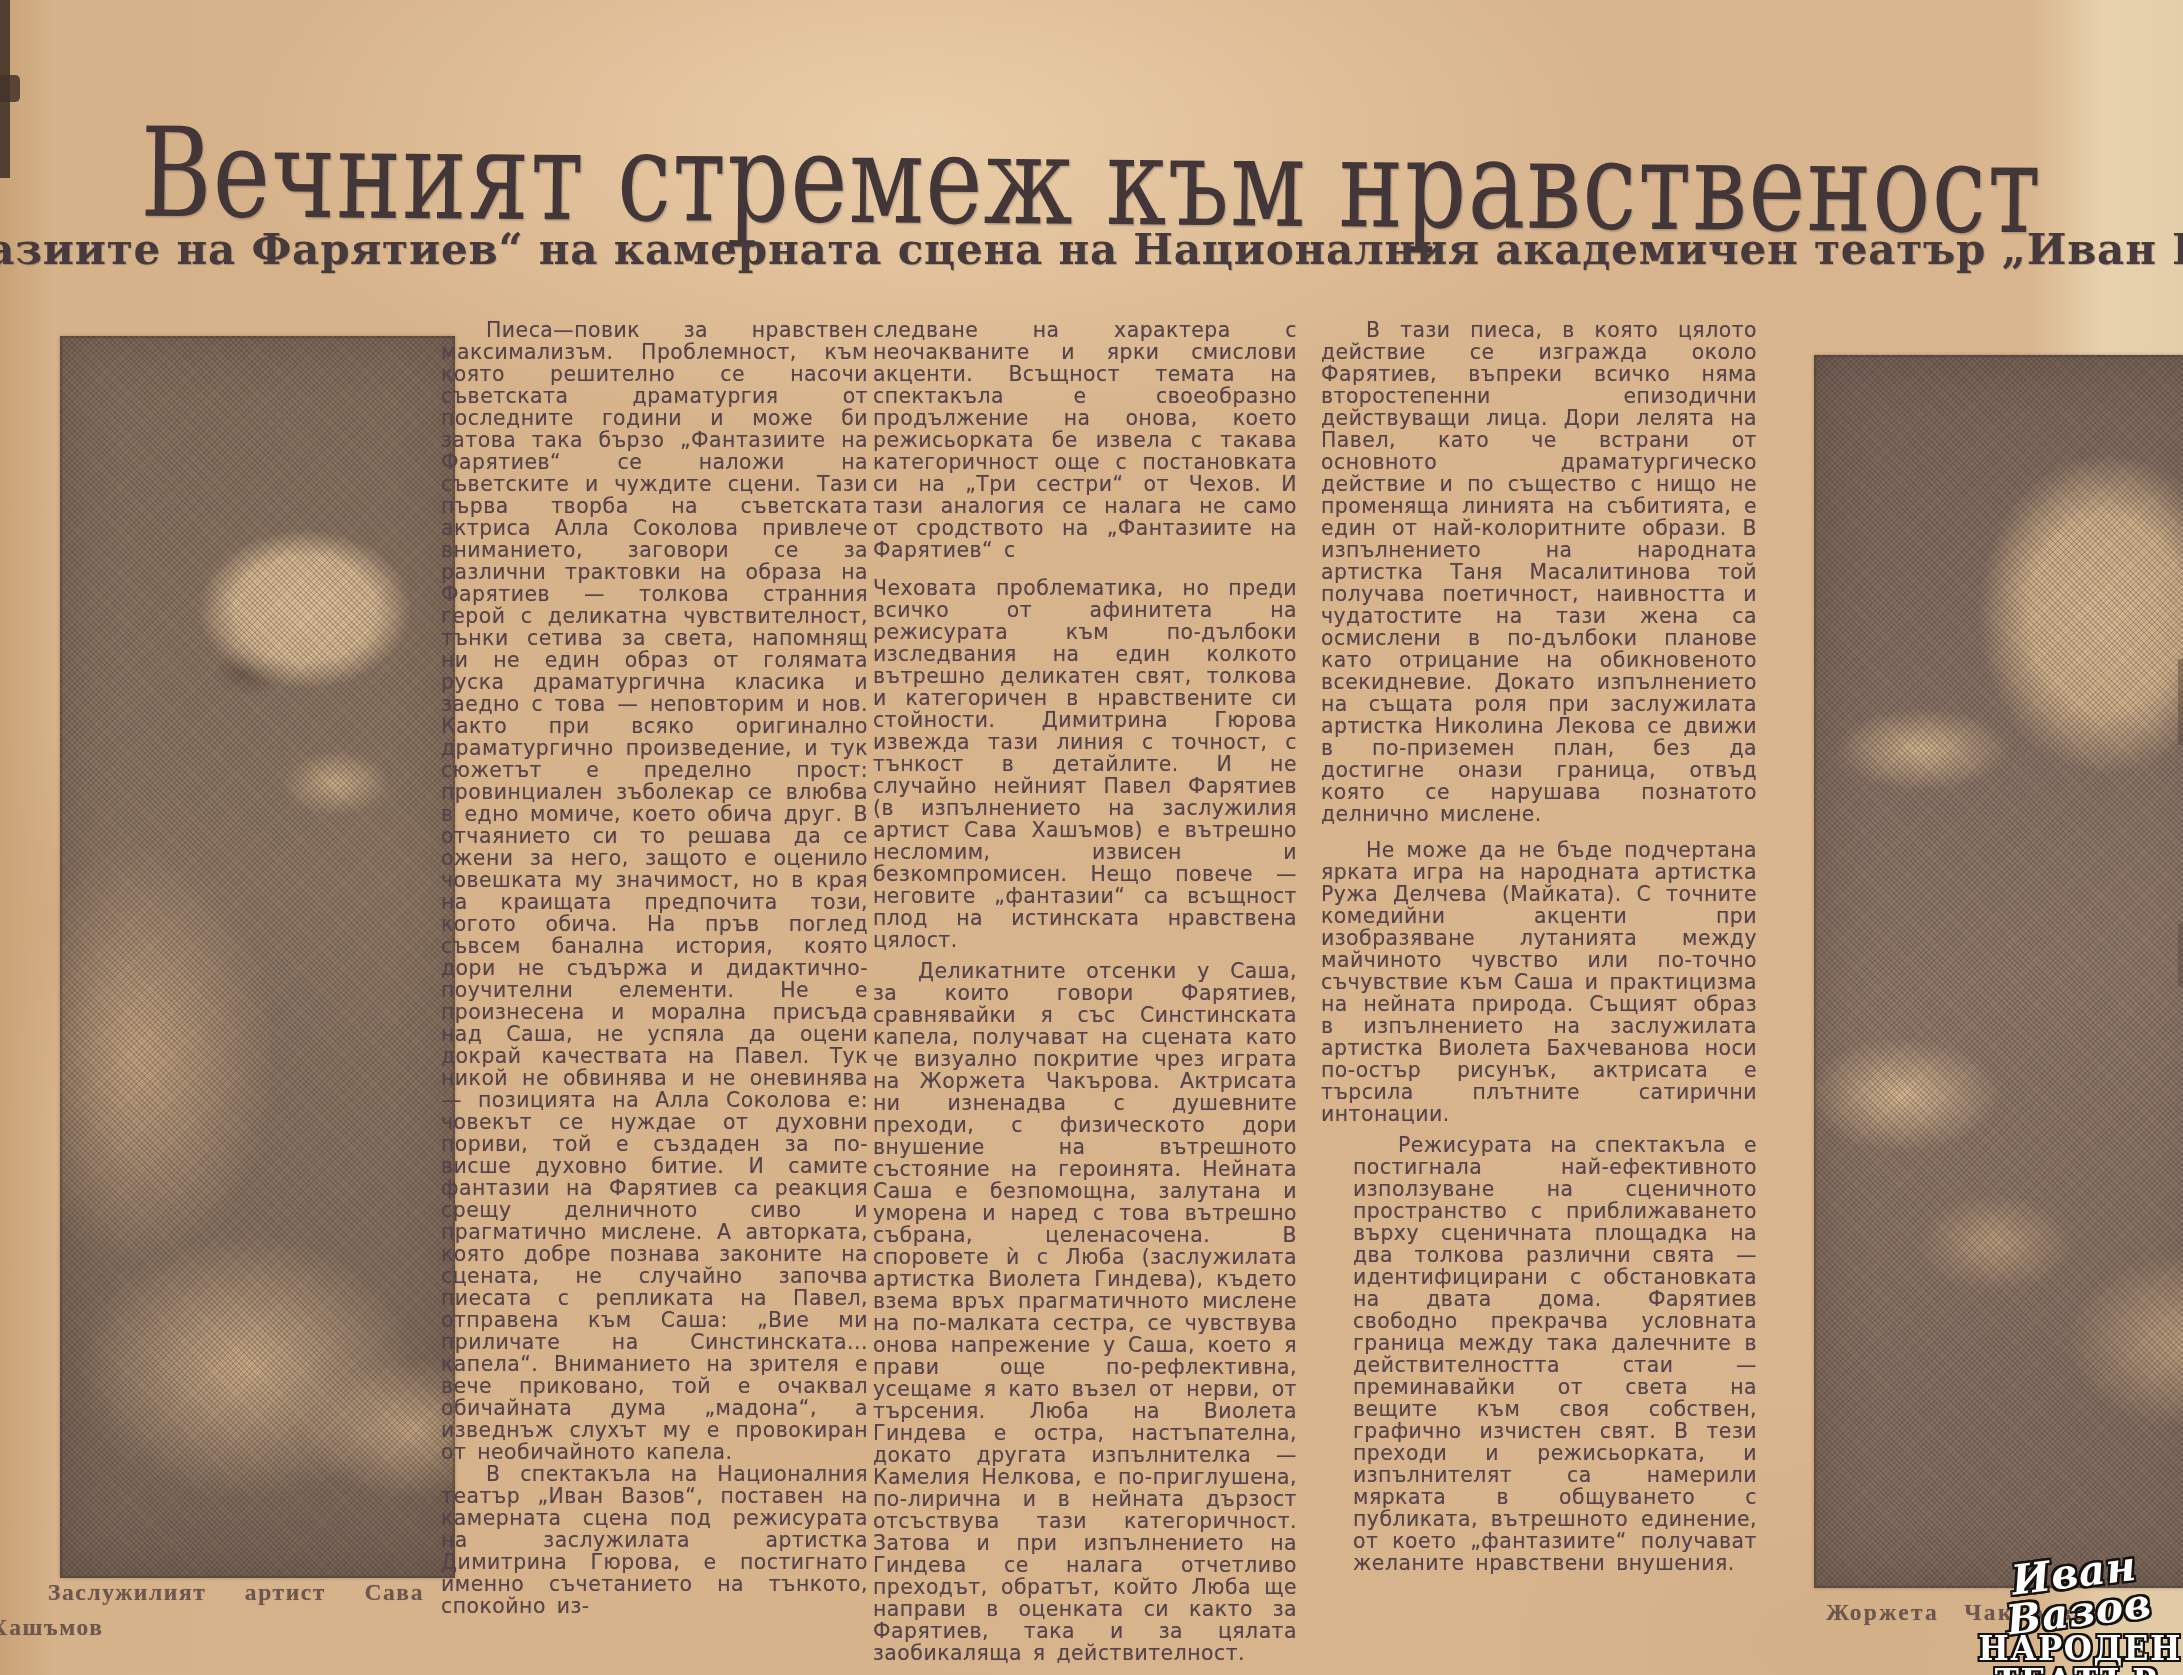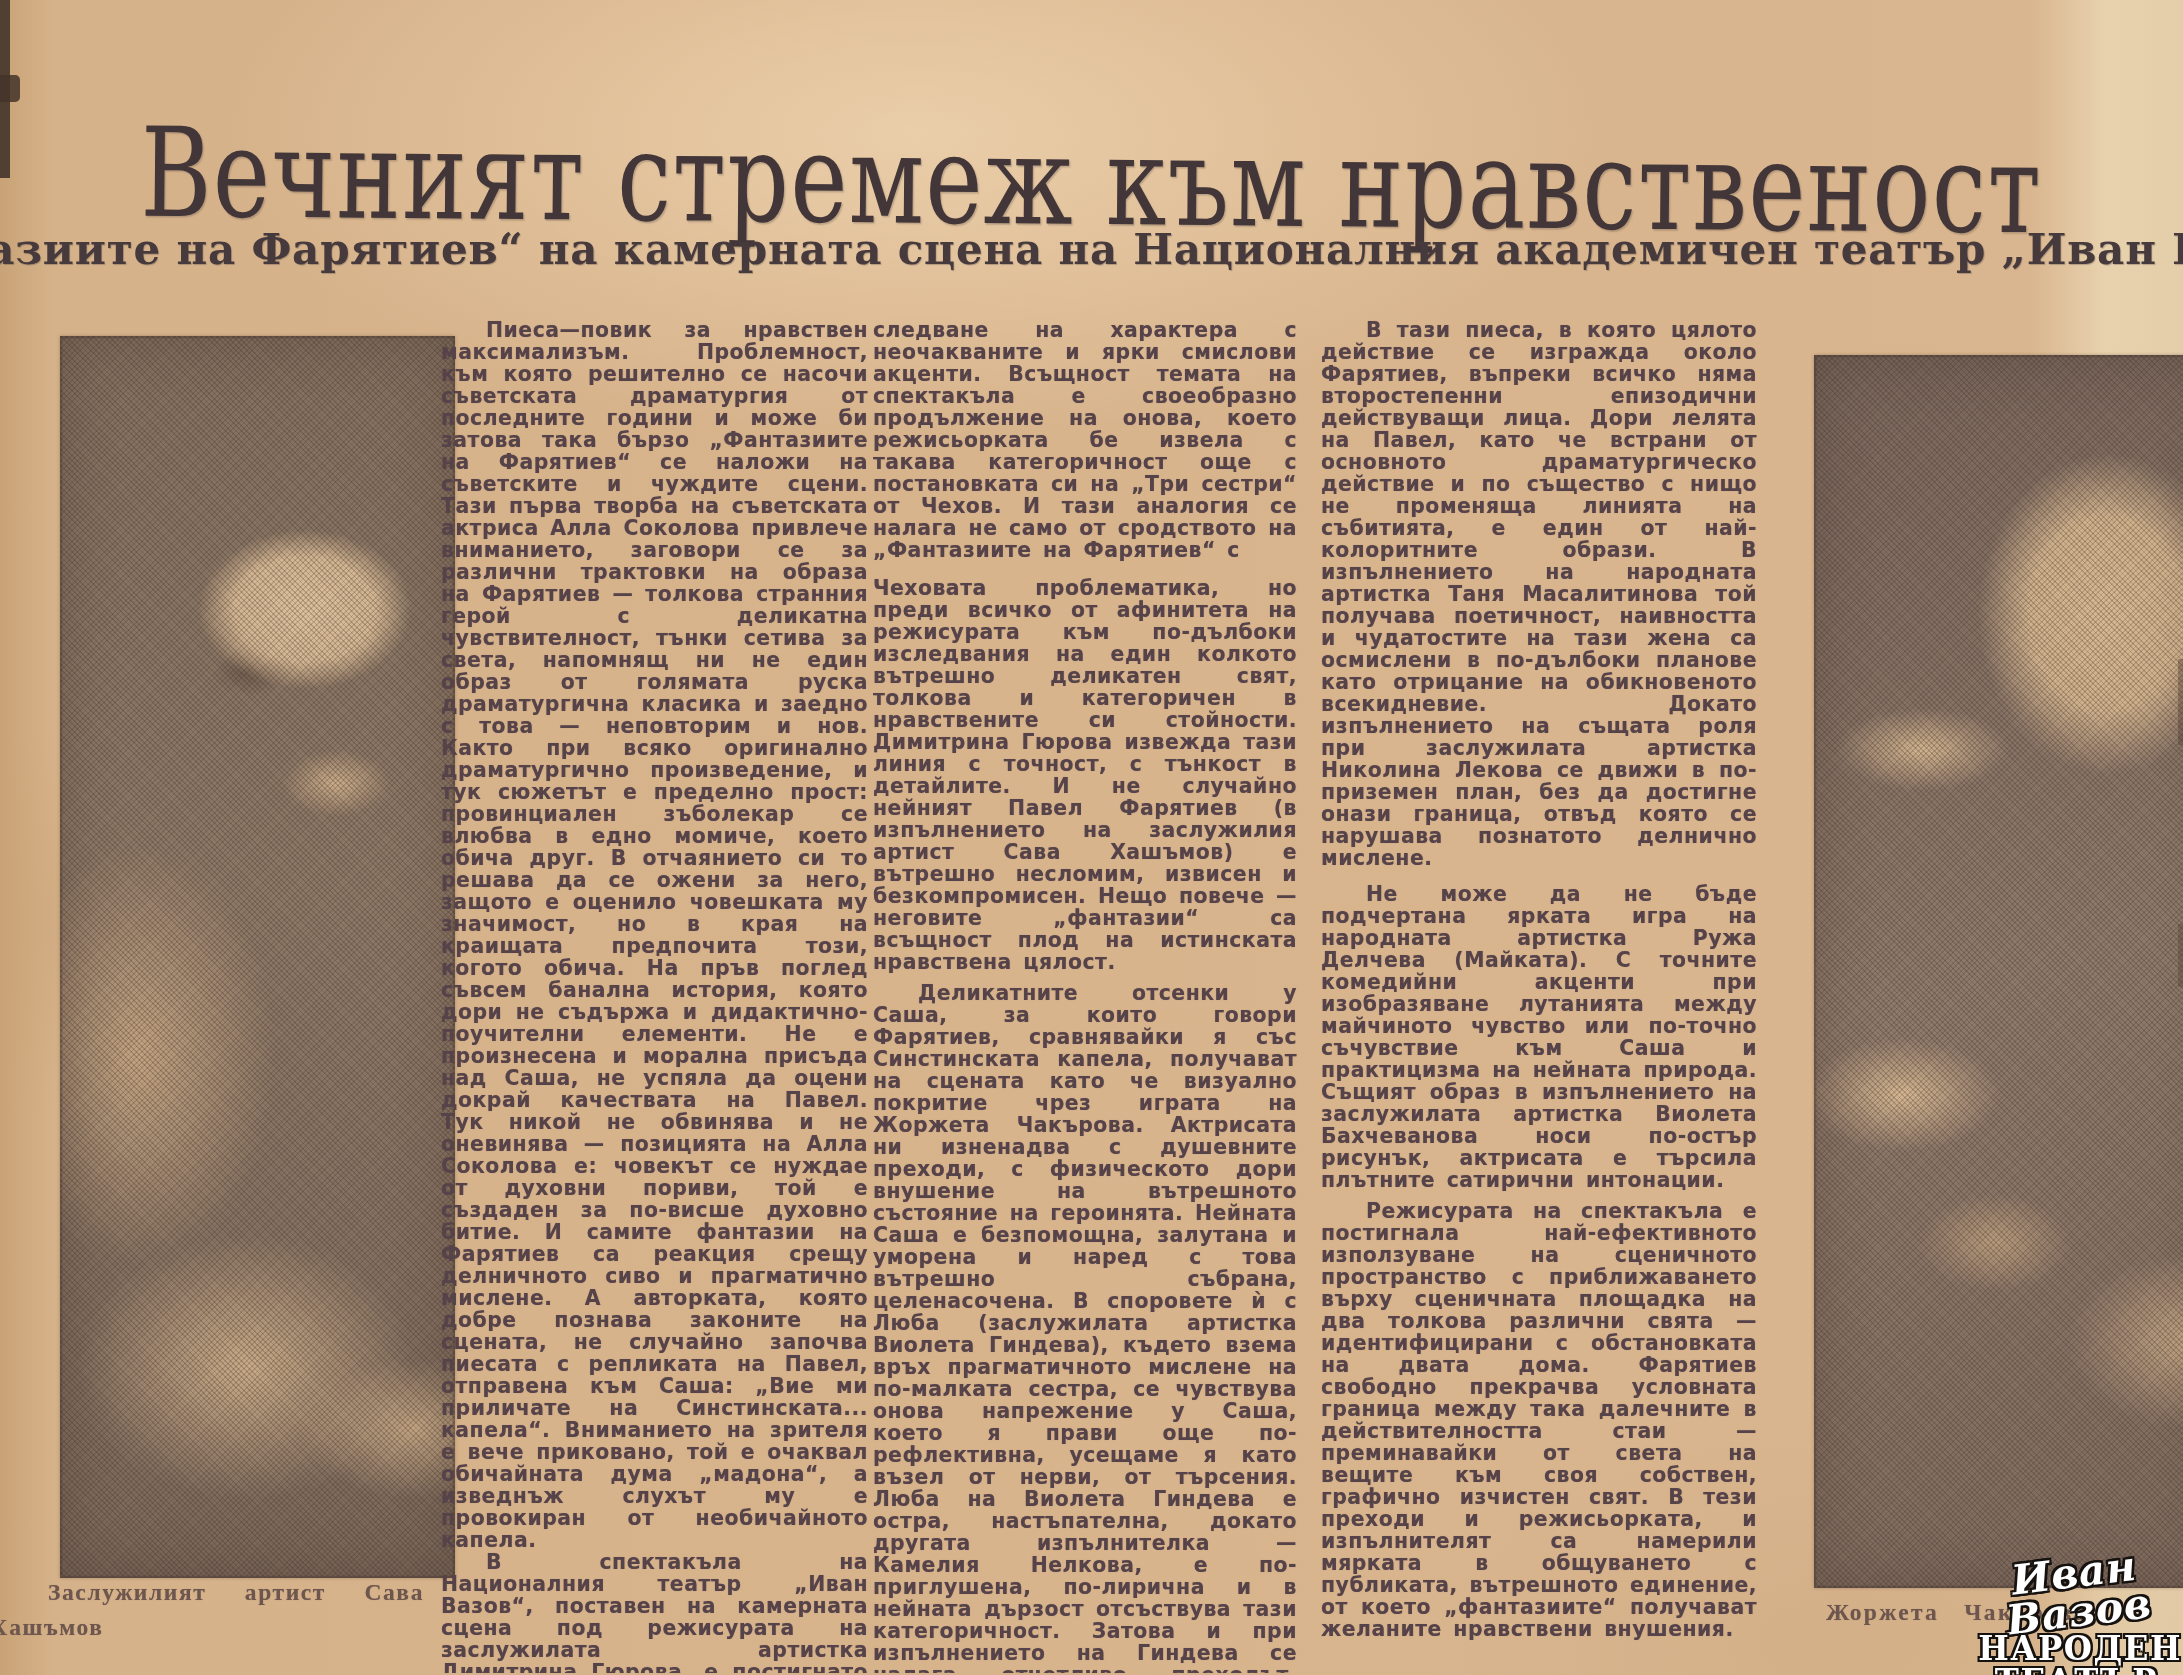--- a/index.html
+++ b/index.html
@@ -27,33 +27,33 @@
   .subtitle{
     position:absolute;top:225px;left:50%;white-space:nowrap;
     transform:translateX(-50%);
     font-family:"DejaVu Serif",serif;font-weight:700;
     font-size:42px;letter-spacing:0.8px;
     color:#473a3c;text-shadow:0.8px 0.8px 0.8px rgba(71,58,60,.3);
   }
   .col{
     position:absolute;top:319px;height:1354px;overflow:hidden;
     text-align:justify;
-    font-size:20.4px;line-height:22px;font-weight:700;
+    font-size:20.4px;line-height:22px;font-weight:400;
     letter-spacing:0.5px;word-spacing:3.9px;
     color:#564349;text-shadow:0 0 0.8px rgba(86,67,73,.45);
   }
   .col-1{left:441px;width:427px;}
   .col-2{left:873px;width:424px;}
   .col-3{left:1321px;width:436px;}
   .col p{margin:0;}
   .col p.indent{text-indent:45px;}
   .col-2 p.gap-lg{margin-top:15.7px;}
   .col-2 p.gap-sm{margin-top:9.4px;}
   .col-3 p.gap-lg{margin-top:14px;}
-  .col-3 p.gap-sm{margin-top:9.4px;}
+  .col-3 p.gap-sm{margin-top:9.4px;margin-left:32px;}
   .photo{
     position:absolute;
     box-shadow:inset 0 0 0 2.3px rgba(70,52,44,.35), inset 0 0 55px rgba(58,42,36,.3), 0 0 3.1px rgba(90,70,55,.4);
   }
   .photo-left{
     left:19.6px;top:323px;width:395px;height:1242px;
     background:
       repeating-linear-gradient(45deg, rgba(58,42,36,.22) 0 1.3px, transparent 1.3px 3.8px),
       repeating-linear-gradient(-45deg, rgba(58,42,36,.18) 0 1.3px, transparent 1.3px 3.8px),
       radial-gradient(ellipse 157px 117px at 62% 22%, #dcc09b 0%, #d2b591 45%, rgba(210,181,145,0) 68%),

